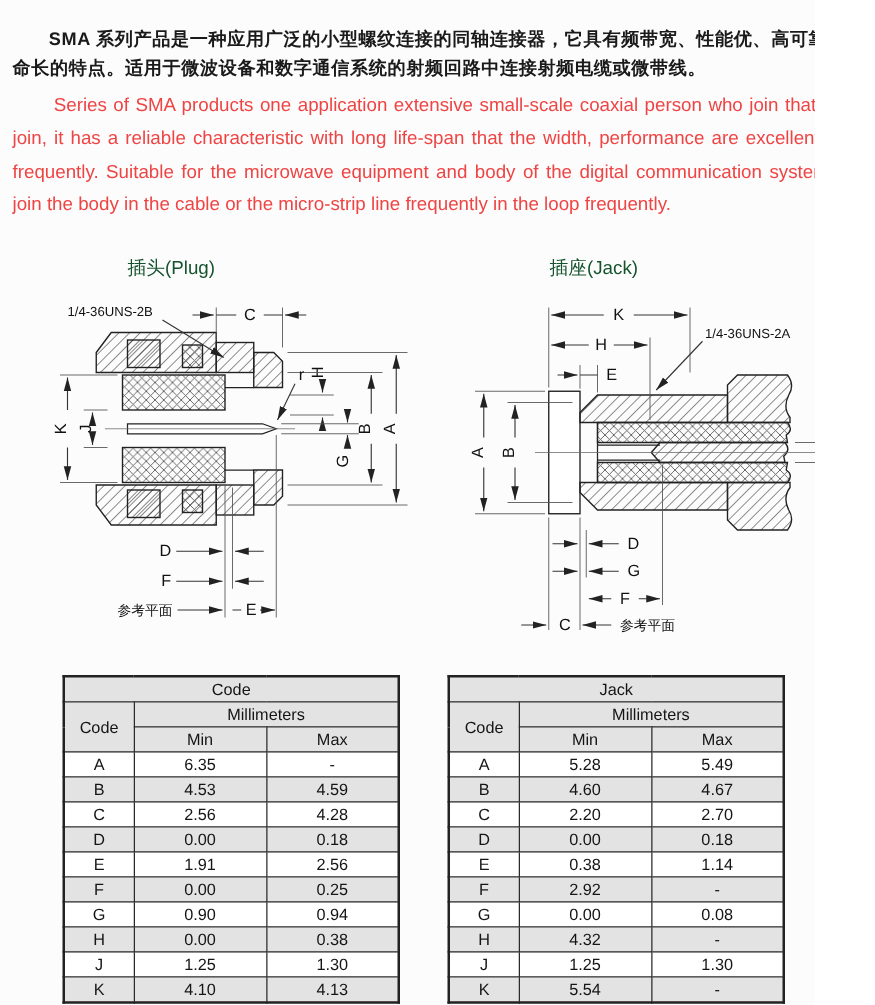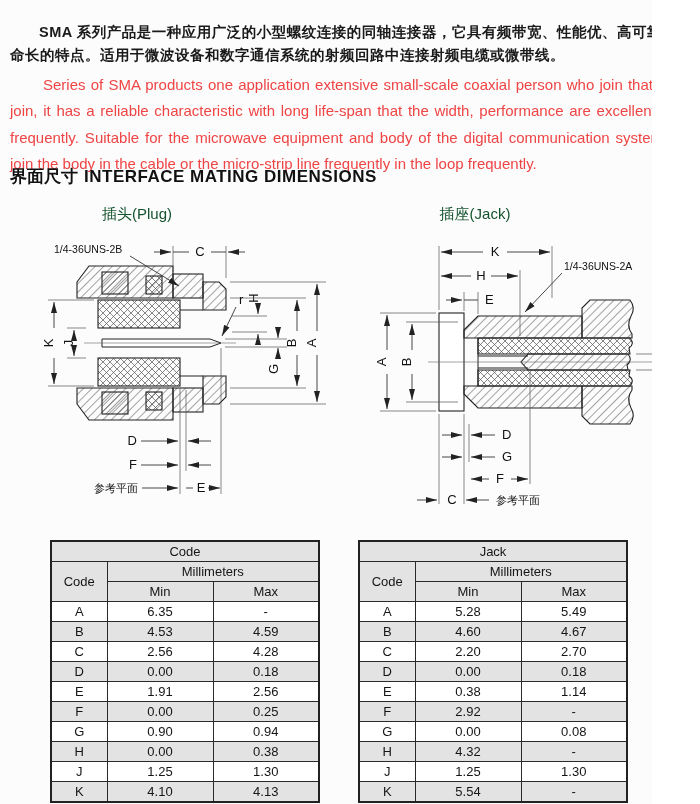--- a/index.html
+++ b/index.html
@@ -55,23 +55,20 @@
       </pattern>
       <marker id="arw" markerWidth="12" markerHeight="8" refX="11" refY="4" orient="auto" markerUnits="userSpaceOnUse">
         <path d="M0,1 L11,4 L0,7 Z" fill="#222"></path>
       </marker>
     </defs>
   </svg>
 
   <p class="para para-cn">SMA 系列产品是一种应用广泛的小型螺纹连接的同轴连接器，它具有频带宽、性能优、高可靠、寿命长的特点。适用于微波设备和数字通信系统的射频回路中连接射频电缆或微带线。</p>
   <p class="para para-en">Series of SMA products one application extensive small-scale coaxial person who join that whorl join, it has a reliable characteristic with long life-span that the width, performance are excellent, high frequently. Suitable for the microwave equipment and body of the digital communication system and join the body in the cable or the micro-strip line frequently in the loop frequently.</p>
 
-  <div class="section-heading">
-    <span>界面尺寸</span><span class="en">INTERFACE MATING DIMENSIONS</span>
-  </div>
 
   <div class="fig-label fig-label-plug">插头(Plug)</div>
   <div class="fig-label fig-label-jack">插座(Jack)</div>
 
   <svg class="drawing" style="left:40px;top:236px" width="305" height="287" viewBox="0 0 305 287">
     <g>
 
       <polygon class="oln" points="37,46 49,30 133,30 133,62 37,62" fill="url(#hatch)"></polygon>
       <polygon class="oln" points="37,168 49,184 133,184 133,152 37,152" fill="url(#hatch)"></polygon>
 

